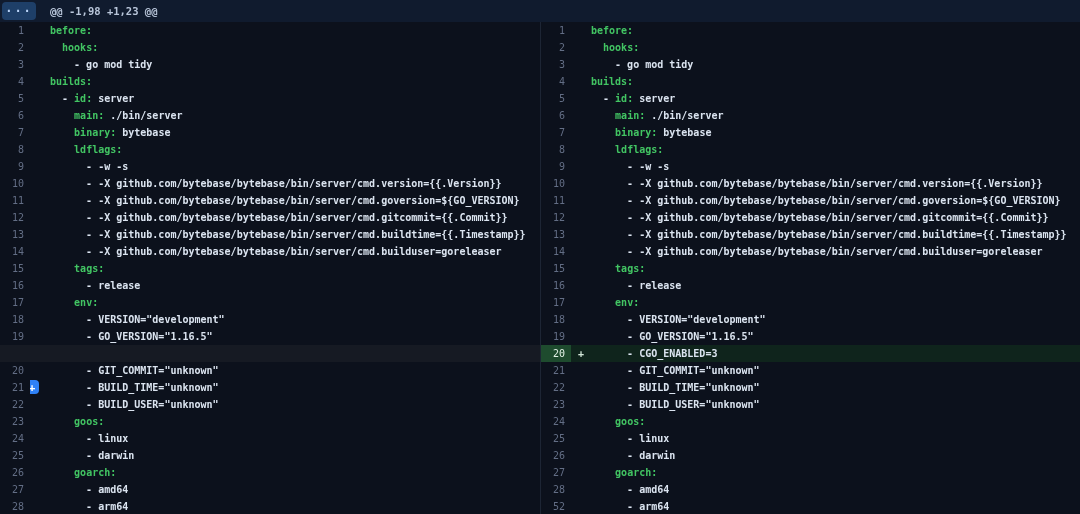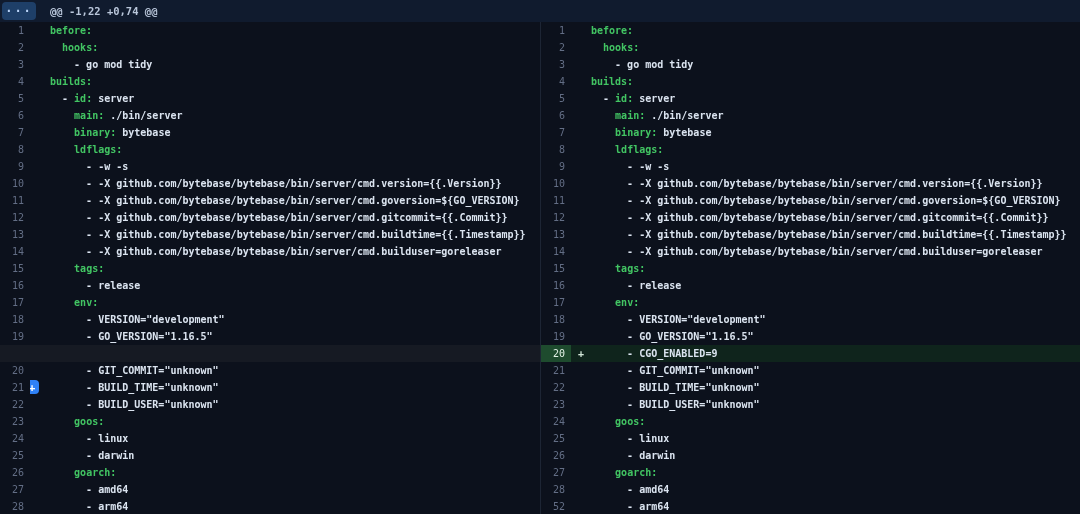--- a/index.html
+++ b/index.html
@@ -50,21 +50,21 @@
   }
 </style>
 </head>
 <body>
 
 <div class="diff">
   <div class="hunk-row">
     <button class="expander">
       <span>···</span>
     </button>
-    <span class="hunk-text">@@ -1,22 +0,74 @@</span>
+    <span class="hunk-text">@@ -1,98 +1,23 @@</span>
   </div>
   <div class="panes">
     <div class="pane" id="left-pane">
         <div class="row context">
           <span class="gutter">1</span>
           <span class="code"><span class="tok-key">before:</span></span>
         </div>
         <div class="row context">
           <span class="gutter">2</span>
           <span class="code"><span class="tok-plain">  </span><span class="tok-key">hooks:</span></span>
@@ -250,21 +250,21 @@
         <div class="row context">
           <span class="gutter">18</span>
           <span class="code"><span class="tok-plain">      - VERSION="development"</span></span>
         </div>
         <div class="row context">
           <span class="gutter">19</span>
           <span class="code"><span class="tok-plain">      - GO_VERSION="1.16.5"</span></span>
         </div>
         <div class="row added">
           <span class="gutter">20</span>
-          <span class="code"><span class="marker">+</span><span class="tok-plain">      - CGO_ENABLED=9</span></span>
+          <span class="code"><span class="marker">+</span><span class="tok-plain">      - CGO_ENABLED=3</span></span>
         </div>
         <div class="row context">
           <span class="gutter">21</span>
           <span class="code"><span class="tok-plain">      - GIT_COMMIT="unknown"</span></span>
         </div>
         <div class="row context">
           <span class="gutter">22</span>
           <span class="code"><span class="tok-plain">      - BUILD_TIME="unknown"</span></span>
         </div>
         <div class="row context">

